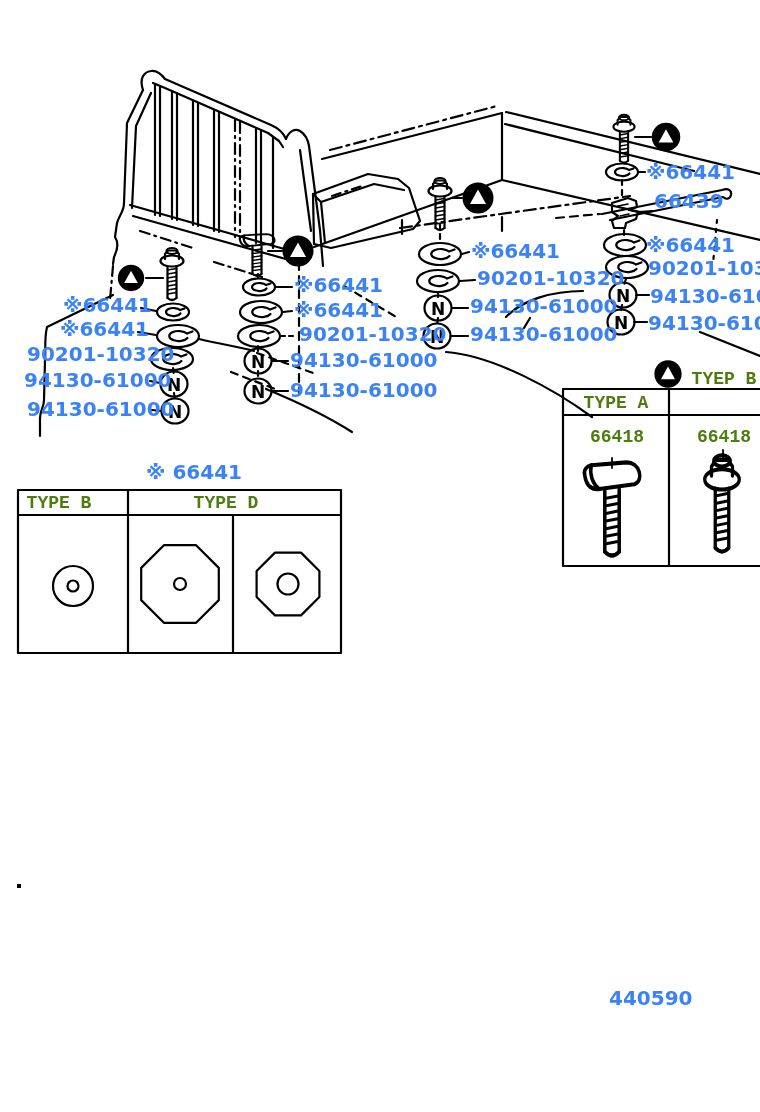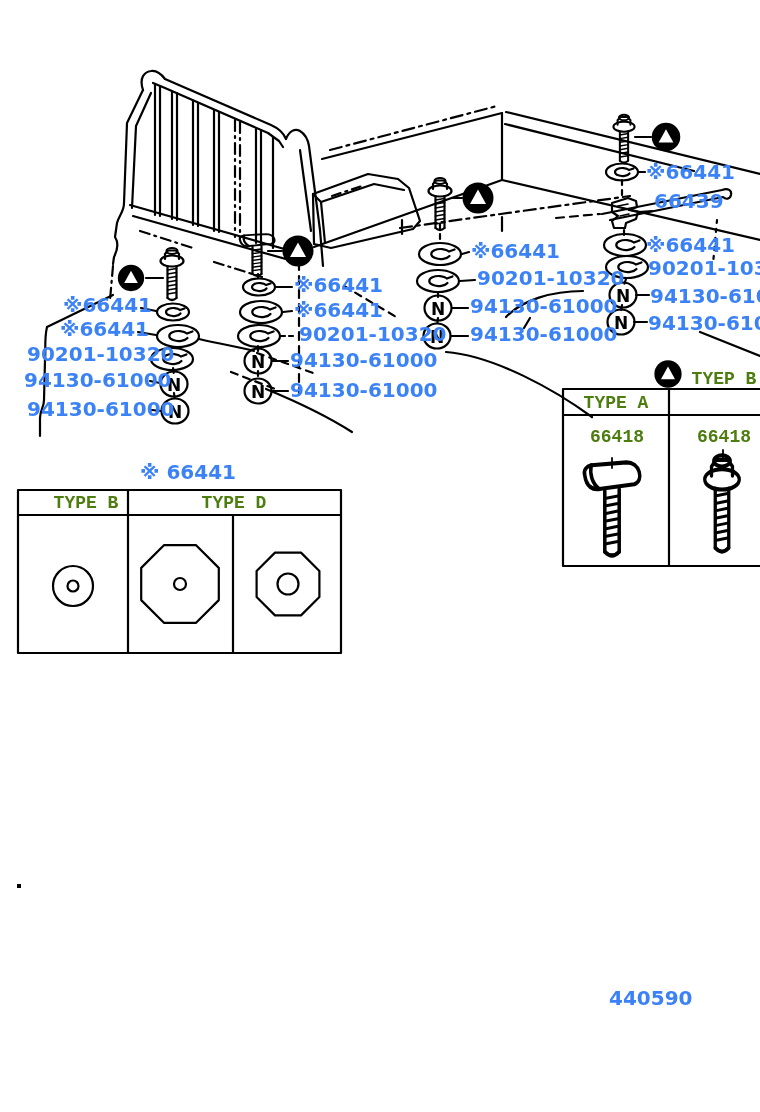--- a/index.html
+++ b/index.html
@@ -219,23 +219,23 @@
 <div class="lbl" style="left:470px;top:296px">94130-61000</div>
 <div class="lbl" style="left:470px;top:324px">94130-61000</div>
 
 <div class="lbl" style="left:646px;top:162px">※66441</div>
 <div class="lbl" style="left:654px;top:191px">66439</div>
 <div class="lbl" style="left:646px;top:235px">※66441</div>
 <div class="lbl" style="left:648px;top:258px">90201-10320</div>
 <div class="lbl" style="left:650px;top:286px">94130-61000</div>
 <div class="lbl" style="left:648px;top:313px">94130-61000</div>
 
-<div class="lbl" style="left:140px;top:462px">※ 66441</div>
-<span class="ctr" style="left:86px;top:503px">TYPE B</span>
-<span class="ctr" style="left:234px;top:503px">TYPE D</span>
+<div class="lbl" style="left:146px;top:462px">※ 66441</div>
+<span class="ctr" style="left:59px;top:503px">TYPE B</span>
+<span class="ctr" style="left:226px;top:503px">TYPE D</span>
 
 <span class="ctr" style="left:616px;top:403px">TYPE A</span>
 <span class="ctr" style="left:724px;top:379px">TYEP B</span>
 <span class="ctr" style="left:617px;top:437px">66418</span>
 <span class="ctr" style="left:724px;top:437px">66418</span>
 
 <div class="lbl" style="left:609px;top:988px">440590</div>
 
 <div class="dot" style="left:17px;top:884px"></div>
 

